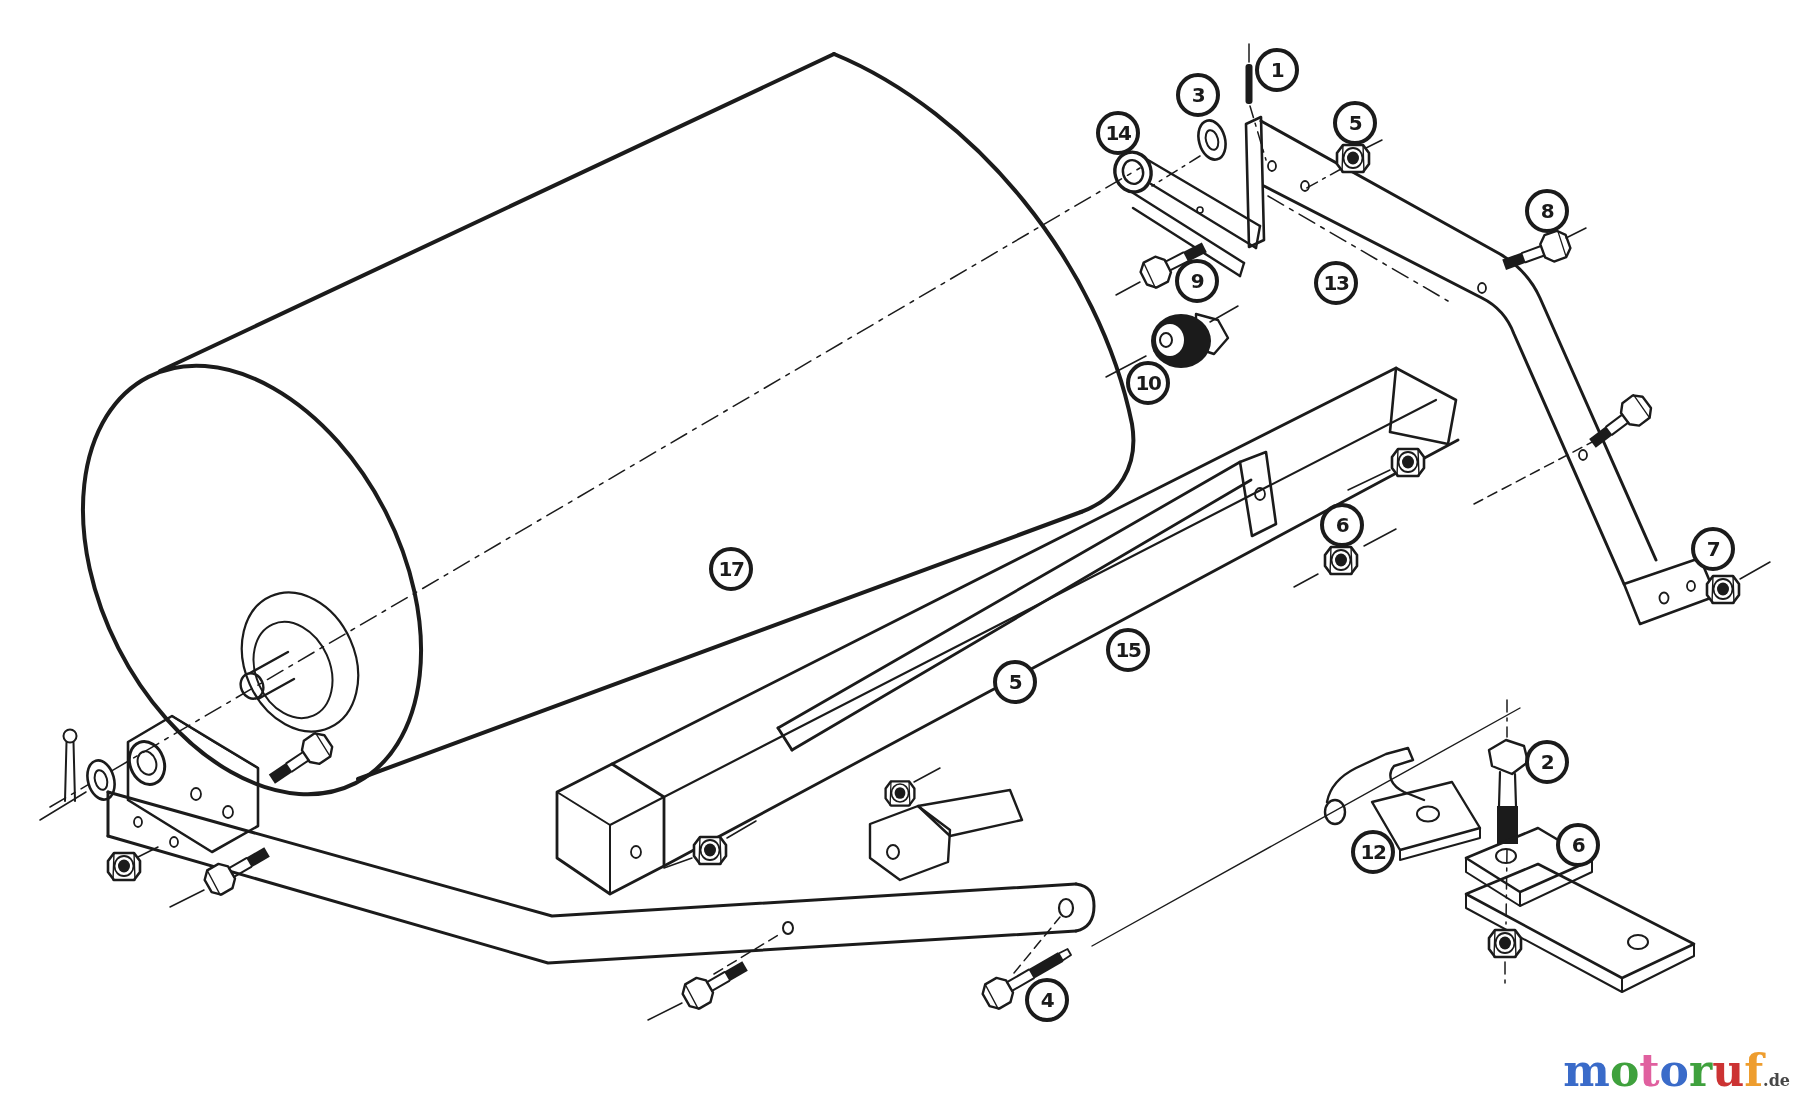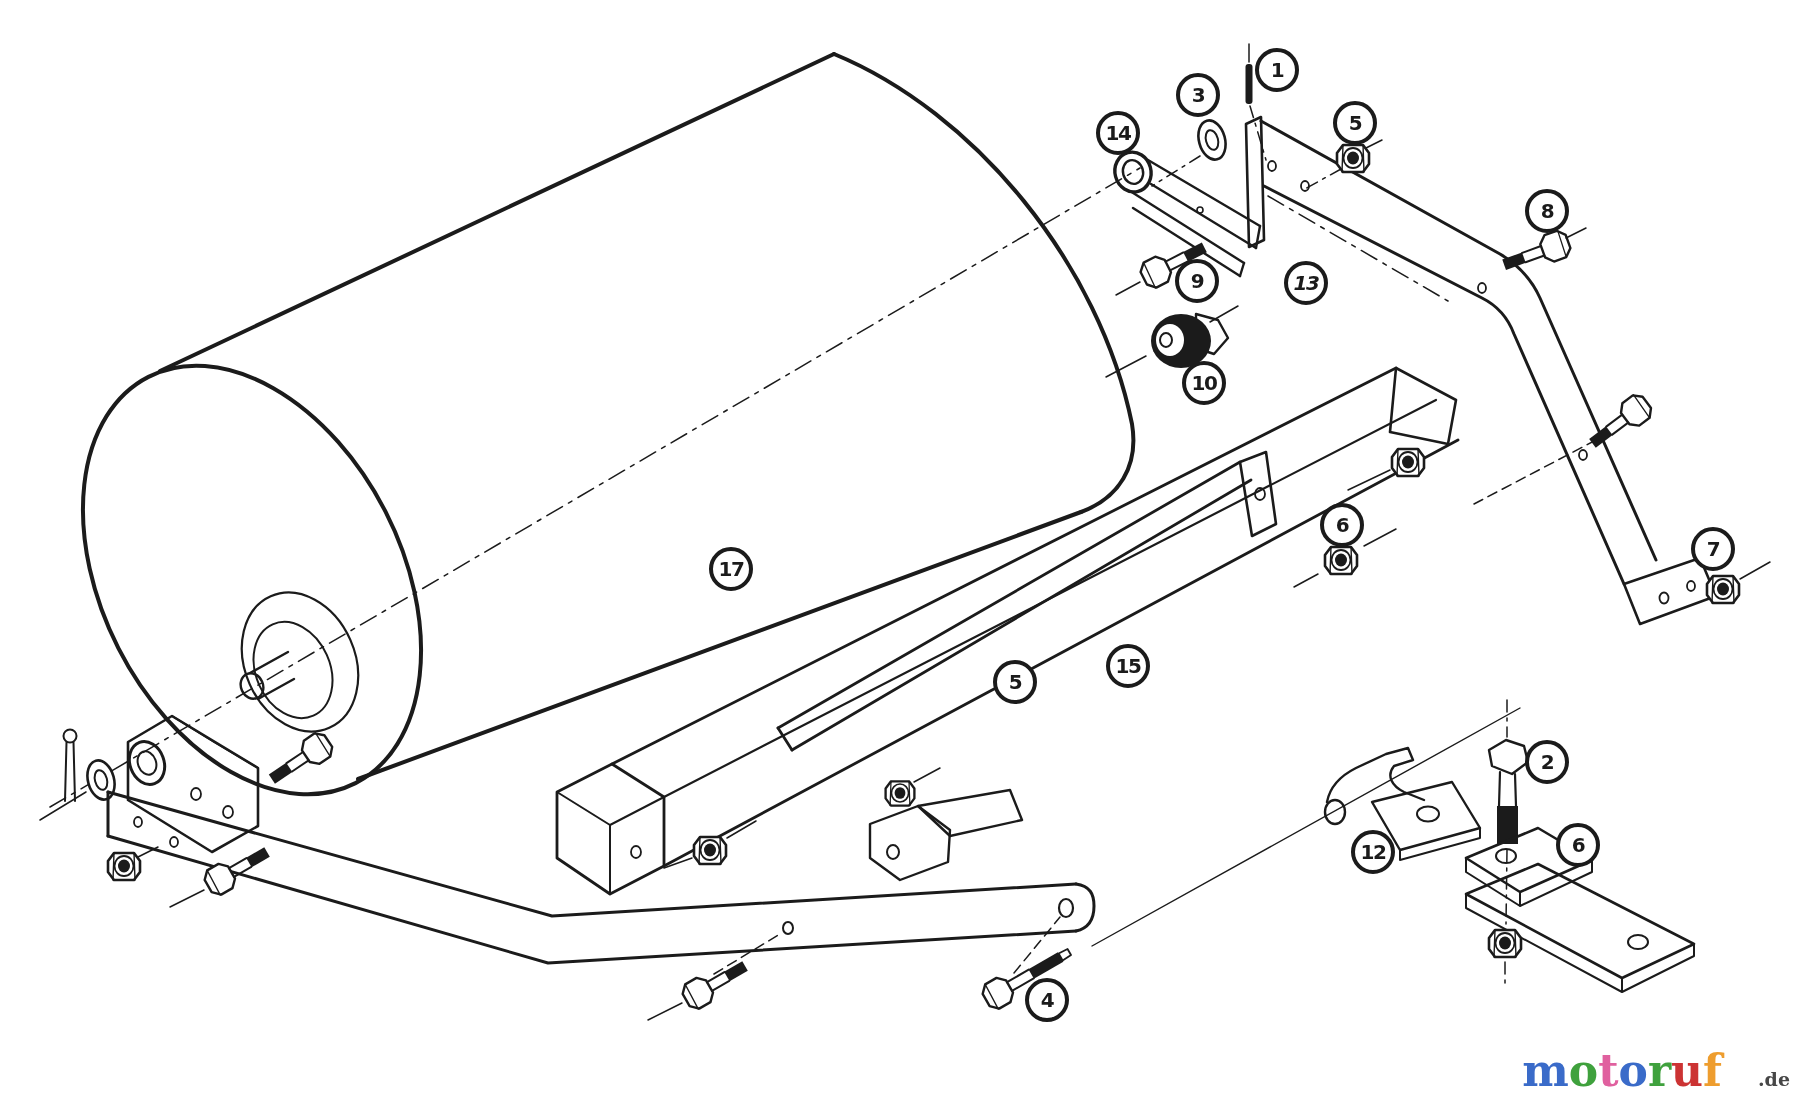--- a/index.html
+++ b/index.html
@@ -32,21 +32,21 @@
   .watermark{
     position:absolute;
     right:10px;bottom:4px;
     z-index:6;
     font-family:"DejaVu Serif","Liberation Serif",serif;
     font-weight:bold;
     white-space:nowrap;
     line-height:1;
   }
   .watermark .lt{font-size:44px;}
-  .watermark .tld{font-size:19px;font-weight:bold;margin-left:36px;}
+  .watermark .tld{font-size:16px;font-weight:bold;}
 </style>
 </head>
 <body>
 
 <div class="stage">
 
   <svg width="1800" height="1097" viewBox="0 0 1800 1097" fill="none" stroke="#1b1b1b" stroke-linecap="round" stroke-linejoin="round">
 
     <defs>
       <g id="nutSym">
@@ -242,26 +242,26 @@
   <div id="callouts">
       <div class="callout" style="left: 1277px; top: 70px;">1</div>
       <div class="callout" style="left: 1547px; top: 762px;">2</div>
       <div class="callout" style="left: 1198px; top: 95px;">3</div>
       <div class="callout" style="left: 1047px; top: 1000px;">4</div>
       <div class="callout" style="left: 1355px; top: 123px;">5</div>
       <div class="callout" style="left: 1342px; top: 525px;">6</div>
       <div class="callout" style="left: 1713px; top: 549px;">7</div>
       <div class="callout" style="left: 1547px; top: 211px;">8</div>
       <div class="callout" style="left: 1197px; top: 281px;">9</div>
-      <div class="callout" style="left: 1204px; top: 383px;">10</div>
+      <div class="callout" style="left: 1148px; top: 383px;">10</div>
       <div class="callout" style="left: 1578px; top: 845px;">6</div>
       <div class="callout" style="left: 1373px; top: 852px;">12</div>
-      <div class="callout" style="left: 1306px; top: 283px; font-style: italic;">13</div>
+      <div class="callout" style="left: 1336px; top: 283px;">13</div>
       <div class="callout" style="left: 1118px; top: 133px;">14</div>
-      <div class="callout" style="left: 1128px; top: 666px; text-align: center;">15</div>
+      <div class="callout" style="left: 1128px; top: 650px; text-align: center;">15</div>
       <div class="callout" style="left: 1015px; top: 682px;">5</div>
       <div class="callout" style="left: 731px; top: 569px;">17</div>
     </div>
 
   <div class="watermark"><span id="logo-letters"><span class="lt" style="color: rgb(58, 107, 201);">m</span><span class="lt" style="color: rgb(63, 161, 61);">o</span><span class="lt" style="color: rgb(224, 96, 159);">t</span><span class="lt" style="color: rgb(58, 107, 201);">o</span><span class="lt" style="color: rgb(63, 161, 61);">r</span><span class="lt" style="color: rgb(204, 51, 51);">u</span><span class="lt" style="color: rgb(238, 157, 46);">f</span></span><span class="tld" style="color: rgb(71, 71, 71);">.de</span>
   </div>
 
 </div>
 
 </body></html>

